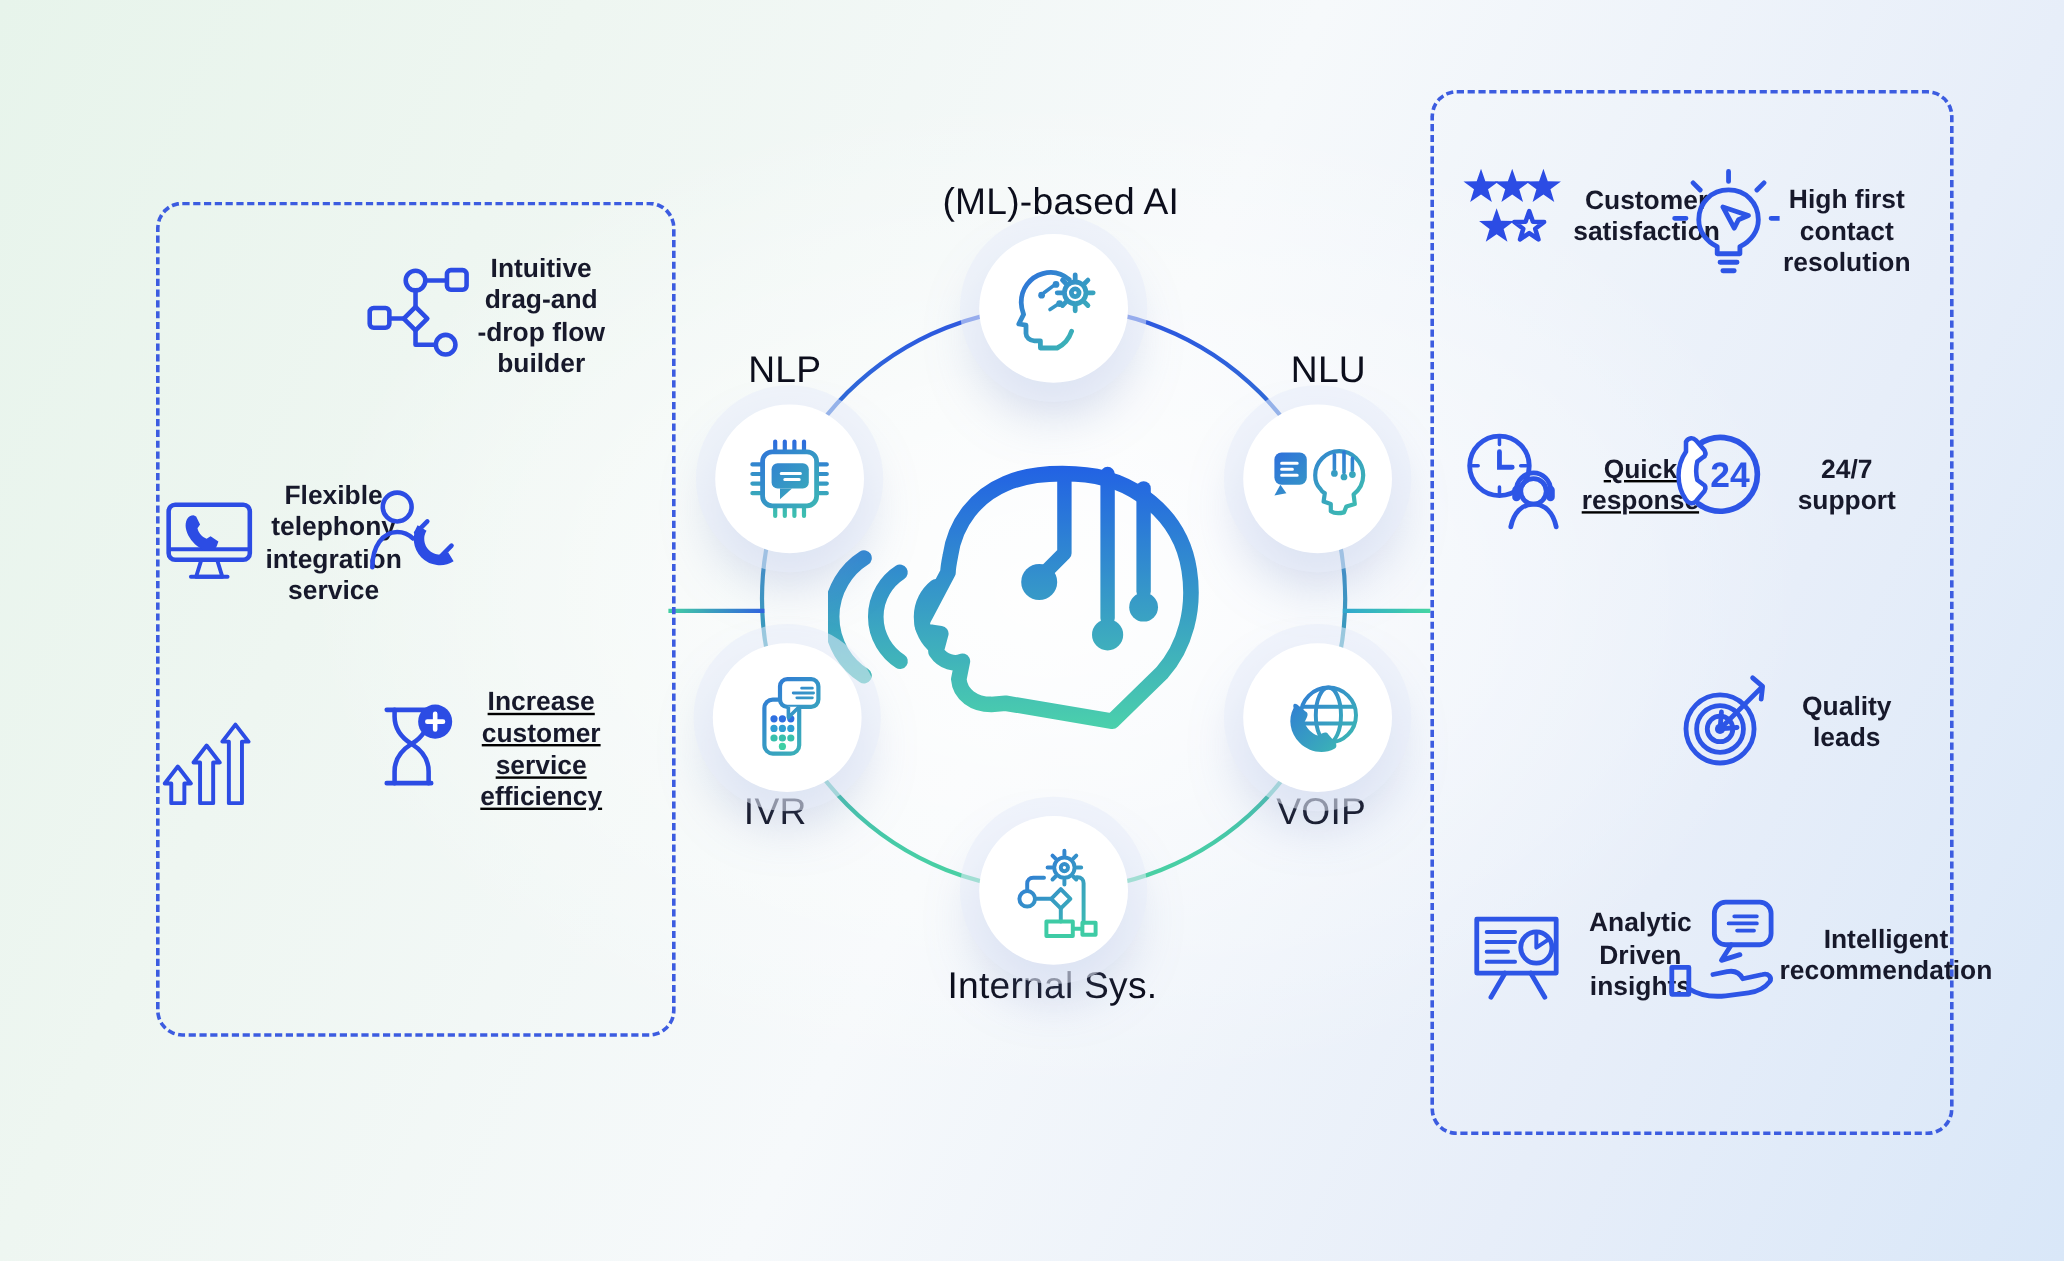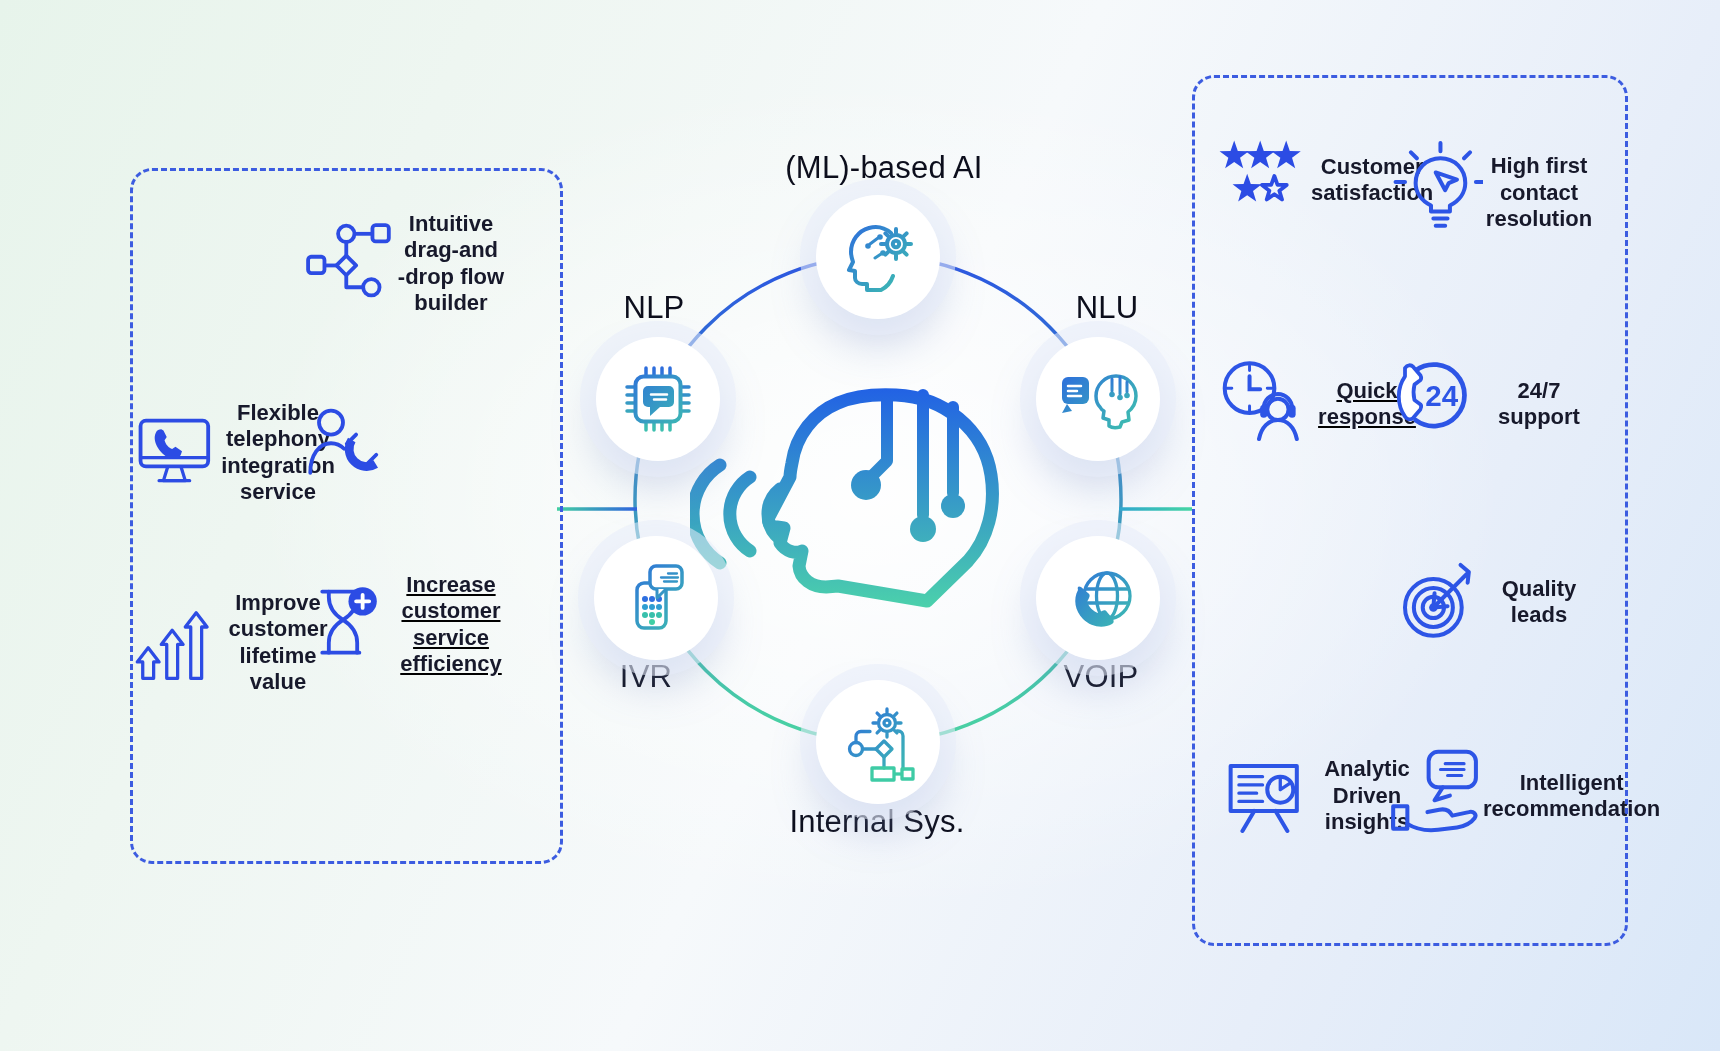--- a/index.html
+++ b/index.html
@@ -245,22 +245,20 @@
   <div class="pi" style="left:122px;top:582px;">
     <div class="picon">
       <svg width="96" height="96" viewBox="0 0 88 88">
         <g fill="none" stroke="#2c4ce4" stroke-width="3" stroke-linejoin="round">
           <path d="M24 52 l10 13 h-5 v15 h-10 v-15 h-5 z"></path>
           <path d="M46 36 l10 13 h-5 v31 h-10 v-31 h-5 z"></path>
           <path d="M68 20 l10 13 h-5 v47 h-10 v-47 h-5 z"></path>
         </g>
       </svg>
     </div>
-    <div class="plabel">Improve customer
-lifetime value</div>
   </div>
 
   <div class="pi" style="left:295px;top:564px;text-decoration:underline;">
     <div class="picon">
       <svg width="96" height="96" viewBox="0 0 88 88">
         <g fill="none" stroke="#2c4ce4" stroke-width="3.5" stroke-linecap="round">
           <path d="M25 17 h34 M25 73 h34"></path>
           <path d="M31 17 v5 c0 10 5 16 13 21 -8 5-13 11-13 21 v9"></path>
           <path d="M57 17 v5 c0 10-5 16-13 21 8 5 13 11 13 21 v9"></path>
         </g>

